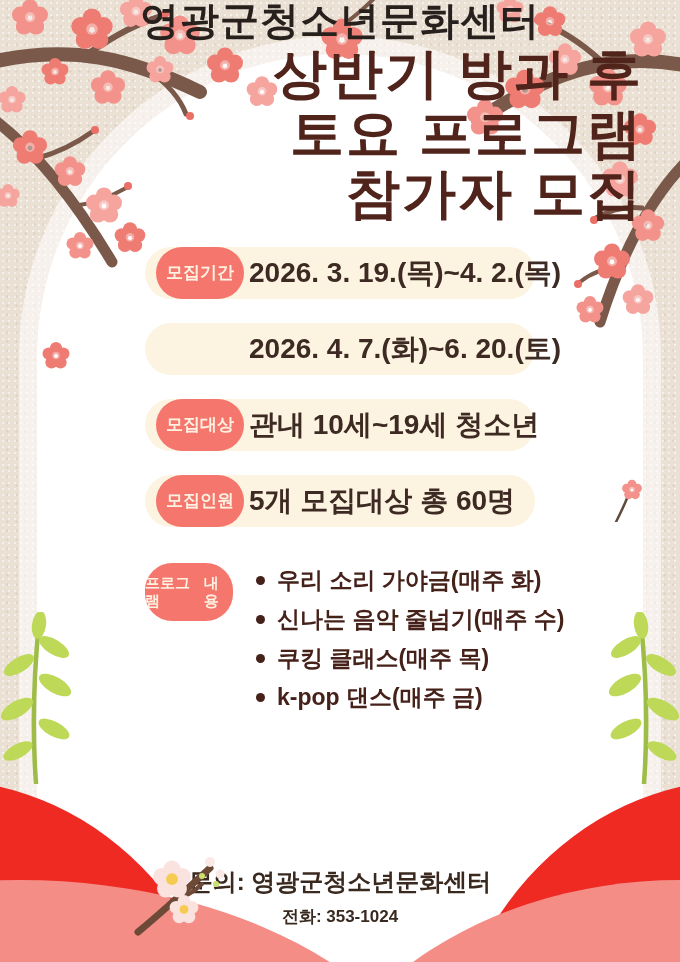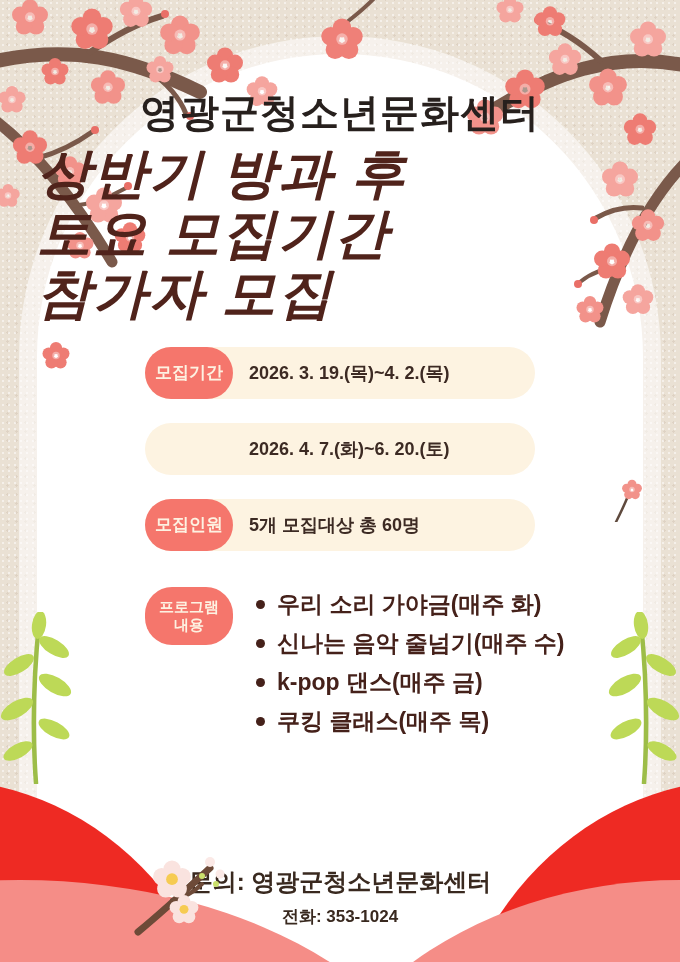--- a/index.html
+++ b/index.html
@@ -36,44 +36,44 @@
 
   .hill { position:absolute; border-radius:50%; }
   .hill-red-left  { left:-360px; top:780px; width:600px; height:670px; background:#ee2a23; z-index:3; }
   .hill-red-right { left:440px;  top:780px; width:600px; height:670px; background:#ee2a23; z-index:3; }
   .hill-pink-left { left:-418px; top:880px; width:876px; height:560px; background:#f58d87; z-index:4; }
   .hill-pink-right{ left:286px;  top:880px; width:788px; height:620px; background:#f58d87; z-index:4; }
 
   .content { position:absolute; left:37px; top:0; width:606px; height:962px; z-index:5; }
 
   .org-title {
-    margin-top:92px; text-align:center;
+    text-align:center;
     font-size:39px; font-weight:800; color:#27201d; letter-spacing:1px; line-height:1.1;
   }
   .main-title {
-    margin-top:8px; text-align:left;
+    margin-top:0; text-align:right;
     font-size:54px; line-height:60px; font-weight:800;
-    color:#50231b; letter-spacing:2px;font-style:italic;
+    color:#50231b; letter-spacing:2px;
   }
   .rows { width:390px; margin:24px auto 0; }
   .row { position:relative; height:52px; border-radius:26px; background:#fdf3e1; margin-bottom:24px; }
   .row-badge {
-    position:absolute; left:0; top:0; width:88px; height:52px; border-radius:26px;
+    position:absolute; left:11px; top:0; width:88px; height:52px; border-radius:26px;
     background:#f5766c; color:#fdf2e2; font-size:17px; font-weight:700;
     display:flex; align-items:center; justify-content:center;
   }
   .row-value {
-    margin-left:104px; line-height:52px; font-size:18px; font-weight:800;
+    margin-left:104px; line-height:52px; font-size:28px; font-weight:800;
     color:#3c2a23; white-space:nowrap;
   }
   .program { position:relative; margin:34px 0 0 108px; }
   .program-badge {
     position:absolute; left:0; top:2px; width:88px; height:58px; border-radius:27px;
     background:#f5766c; color:#fdf2e2; font-size:15px; font-weight:700;
-    display:flex; flex-direction:column; align-items:center; justify-content:center; line-height:18px;
+    display:flex; flex-direction:row; align-items:center; justify-content:center; line-height:18px;
   }
   .program-list { margin:8px; padding:0 0 0 100px; list-style:none; }
   .program-list li {
     position:relative; padding-left:24px; font-size:23px; font-weight:800;
     color:#45211a; line-height:39px; white-space:nowrap;
   }
   .program-list li::before {
     content:""; position:absolute; left:3px; top:15px;
     width:9px; height:9px; border-radius:50%; background:#45211a;
   }
@@ -210,48 +210,52 @@
 
   <div class="hill hill-red-left"></div>
   <div class="hill hill-red-right"></div>
   <div class="hill hill-pink-left"></div>
   <div class="hill hill-pink-right"></div>
 
   <div class="content">
     <div class="org-title">영광군청소년문화센터</div>
     <div class="main-title">
       <div>상반기 방과 후</div>
-      <div>토요 모집기간</div>
+      <div>토요 프로그램</div>
       <div>참가자 모집</div>
     </div>
 
     <div class="rows">
       <div class="row">
         <span class="row-badge">모집기간</span>
         <span class="row-value">2026. 3. 19.(목)~4. 2.(목)</span>
       </div>
       <div class="row">
         <span class="row-value">2026. 4. 7.(화)~6. 20.(토)</span>
+      </div>
+      <div class="row">
+        <span class="row-badge">모집대상</span>
+        <span class="row-value">관내 10세~19세 청소년</span>
       </div>
       <div class="row">
         <span class="row-badge">모집인원</span>
         <span class="row-value">5개 모집대상 총 60명</span>
       </div>
     </div>
 
     <div class="program">
       <span class="program-badge">
         <span>프로그램</span>
         <span>내용</span>
       </span>
       <ul class="program-list">
         <li>우리 소리 가야금(매주 화)</li>
         <li>신나는 음악 줄넘기(매주 수)</li>
+        <li>쿠킹 클래스(매주 목)</li>
         <li>k-pop 댄스(매주 금)</li>
-        <li>쿠킹 클래스(매주 목)</li>
       </ul>
     </div>
 
     <div class="footer">
       <div class="footer-contact">문의: 영광군청소년문화센터</div>
       <div class="footer-phone">전화: 353-1024</div>
     </div>
   </div>
 
   <svg class="deco deco-sprig" width="95" height="92" viewBox="0 0 95 92">

